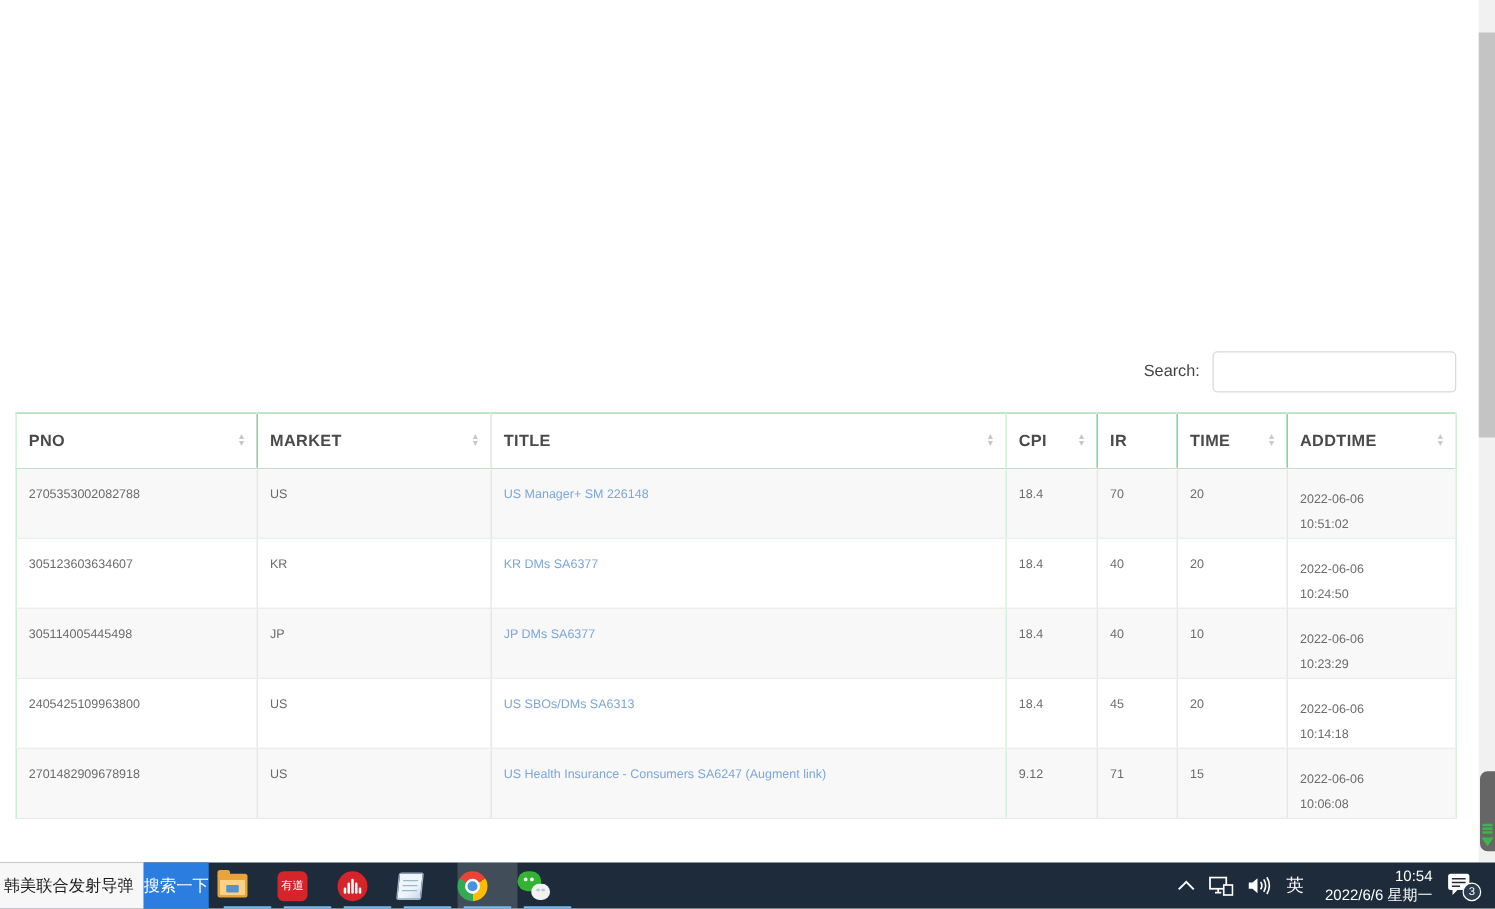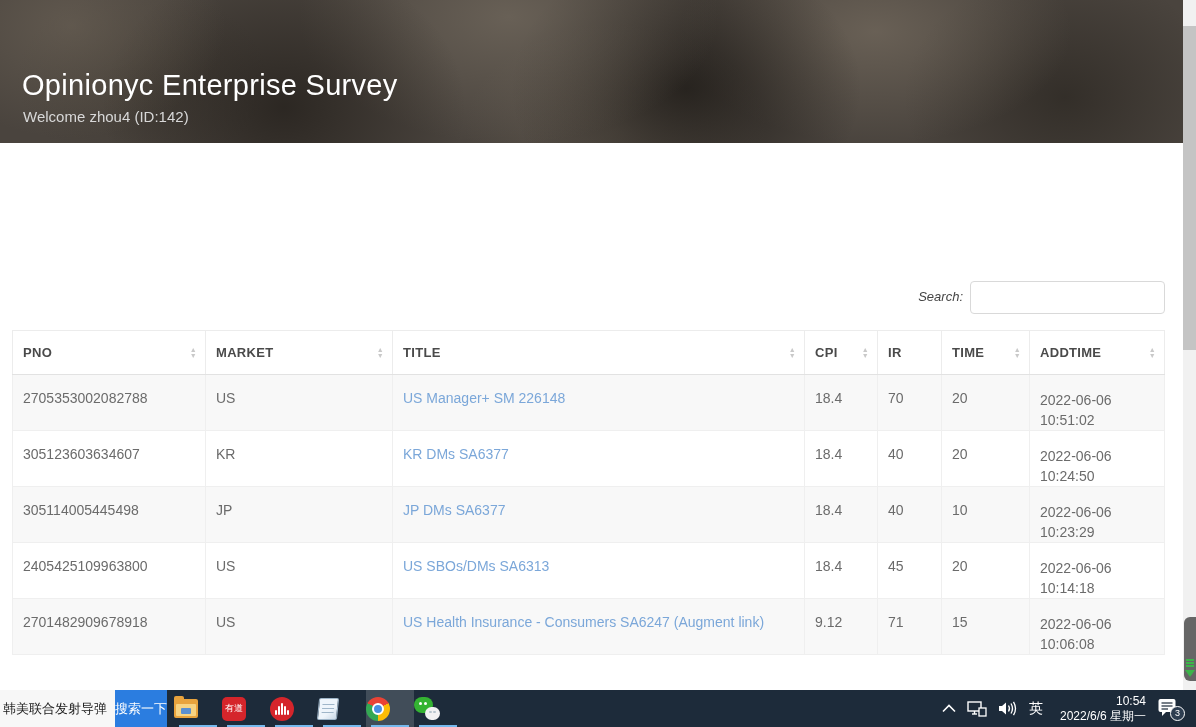--- a/index.html
+++ b/index.html
@@ -21,28 +21,28 @@
   .hero-title { position:absolute; left:22px; top:69px; font-size:29px; color:#ffffff; letter-spacing:.3px; }
   .hero-sub { position:absolute; left:23px; top:108px; font-size:15px; color:#d8d8d8; }
 
   
   .stats { position:absolute; left:0; top:143px; width:1183px; height:115px; background:#fff; border-bottom:1px solid #ededed; }
   .stat { position:absolute; top:33px; }
   .stat-label { font-size:12.5px; font-weight:bold; color:#3b3b3b; letter-spacing:.4px; }
   .stat-value { font-size:28px; color:#6b96cb; margin-top:6px; }
 
   
-  .search-label { position:absolute; left:915px; top:289px; width:48px; text-align:right; font-size:13px; color:#444;font-style:italic; }
+  .search-label { position:absolute; left:915px; top:289px; width:48px; text-align:left; font-size:13px; color:#444; }
   .search-input { position:absolute; left:970px; top:281px; width:195px; height:33px; border:1px solid #d9d9d9; border-radius:4px; font-size:13px; padding:0 8px; outline:none; background:#fff; }
 
   
   table.grid { position:absolute; left:12px; top:330px; width:1152px; border-collapse:collapse; table-layout:fixed; background:#22c55e; }
   table.grid th { height:44px; border:1px solid #ececec; border-bottom:1px solid #e2e2e2; font-size:13px; font-weight:bold;
     color:#4a4a4a; text-align:left; padding-left:10px; background:#fff; position:relative; letter-spacing:.3px; }
-  table.grid td { height:49px; border:1px solid #efefef; vertical-align:top; padding:15px 6px 0 10px; font-size:14px; color:#6b6b6b; }
+  table.grid td { height:49px; border:1px solid #efefef; vertical-align:top; padding:15px 6px 0 10px; font-size:10px; color:#6b6b6b; }
   tr.odd td { background:#f8f8f8; }
   tr.even td { background:#ffffff; }
   td a { color:#7ba7d9; text-decoration:none; }
   .addtime-line { line-height:20px; }
   .sort-icon { position:absolute; right:8px; top:50%; transform:translateY(-50%); display:flex; flex-direction:column; align-items:center; color:#c9c9c9; font-size:7px; line-height:6px; }
   .col-pno{width:193px}.col-market{width:187px}.col-title{width:412px}.col-cpi{width:73px}.col-ir{width:64px}.col-time{width:88px}.col-addtime{width:135px}
 
   
   .watermark { position:absolute; left:933px; top:602px; pointer-events:none; opacity:.92; }
   .wm1 { font-size:19px; color:#8f8f8f; }
@@ -99,24 +99,20 @@
   .tray-lang { font-size:14px; }
   .tray-clock { text-align:right; font-size:12px; line-height:15px; width:92px; }
   .tray-note { position:relative; width:26px; height:24px; }
   .note-badge { position:absolute; right:-2px; bottom:0; width:15px; height:15px; border-radius:50%; background:#2d3d50; border:1.5px solid #fff; color:#fff; font-size:9px; display:flex; align-items:center; justify-content:center; }
 </style>
 </head>
 <body>
 
 <div class="page">
 
-  <div class="hero">
-    <div class="hero-title">Opinionyc Enterprise Survey</div>
-    <div class="hero-sub">Welcome zhou4 (ID:142)</div>
-  </div>
 
 
   <div class="search-label">Search:</div>
   <input class="search-input" type="text" value="" style="">
 
   <table class="grid">
     <colgroup>
       <col class="col-pno">
         <col class="col-market">
         <col class="col-title">

